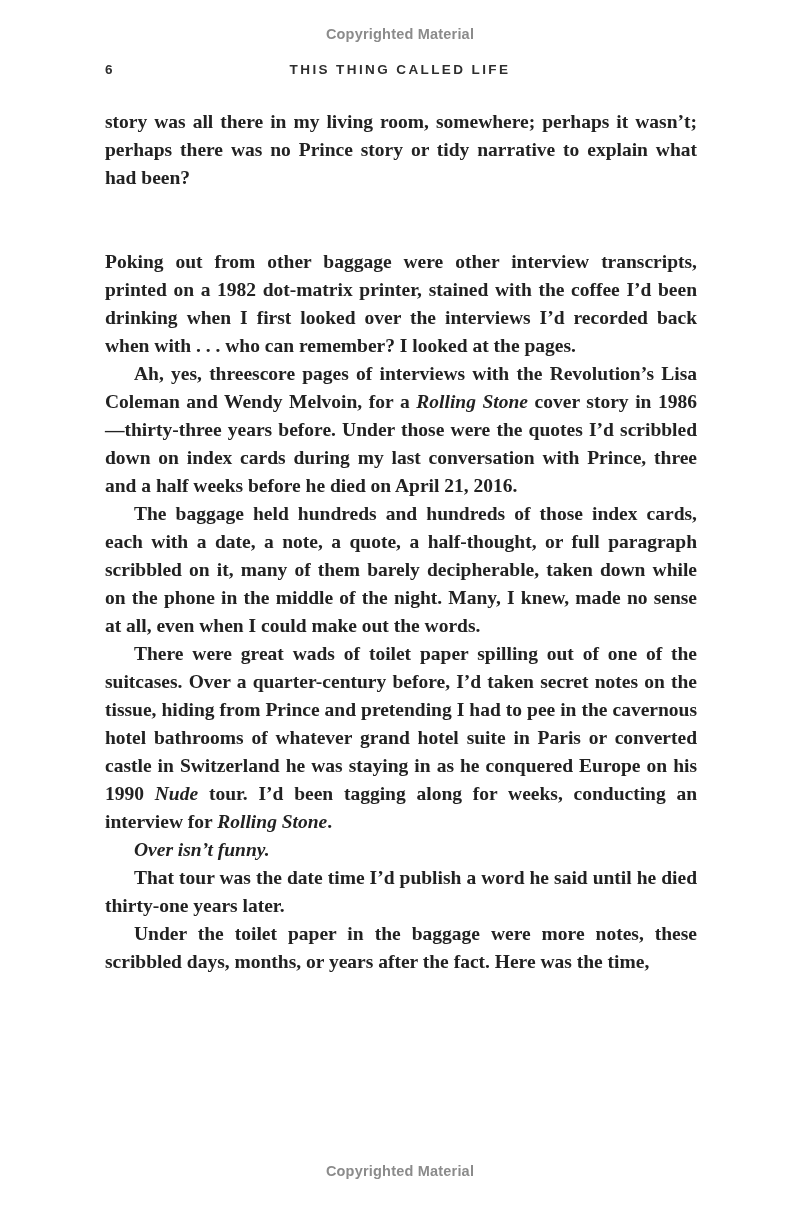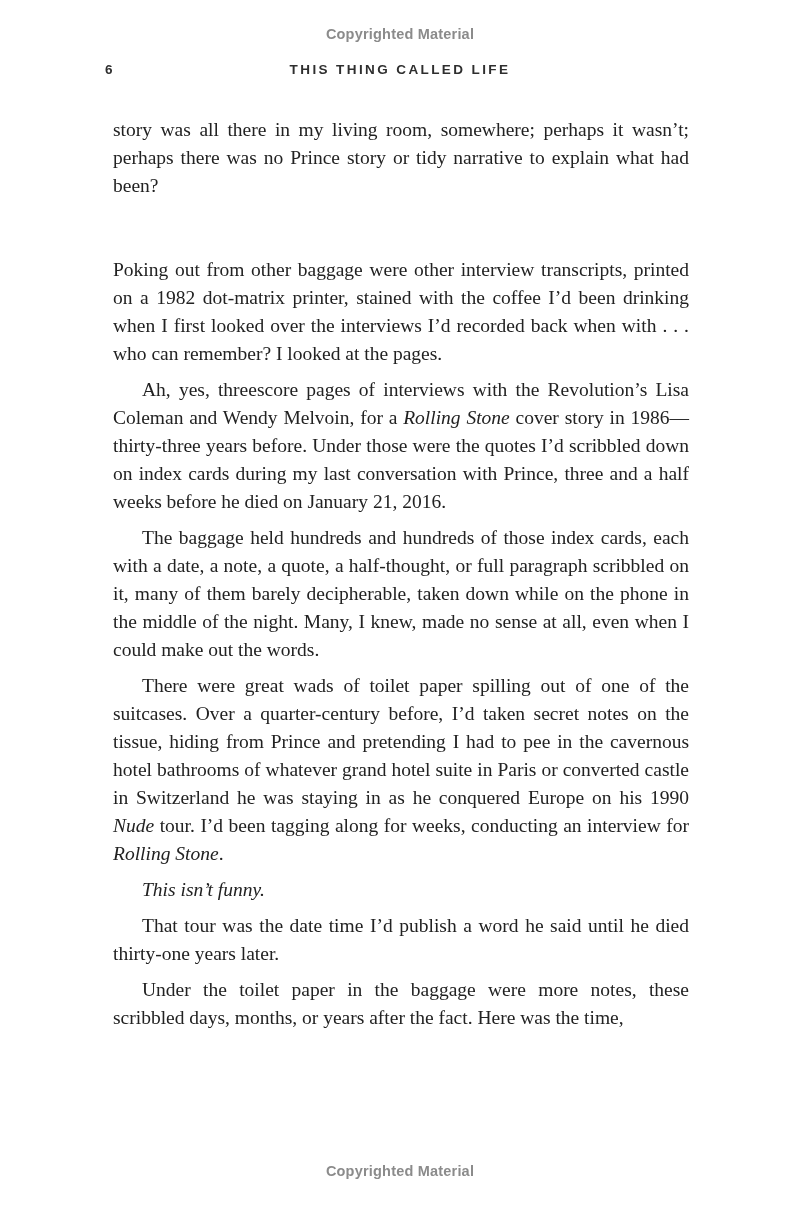--- a/index.html
+++ b/index.html
@@ -54,22 +54,23 @@
     left: 105px;
     top: 108px;
     width: 592px;
     font-family: "Liberation Serif", serif;
     font-size: 19.5px;
     line-height: 28px;
     color: #222222;
     text-align: justify;
   }
   .body-text p {
-    margin: 8px;
+    margin: 0;
     padding: 0;
+    font-weight: bold;
   }
   .body-text p.indent {
     text-indent: 29px;
   }
   .body-text p.section-break {
     margin-top: 56px;
   }
   .body-text i {
     font-style: italic;
   }
@@ -81,23 +82,23 @@
 
   <div class="copyright-label copyright-top">Copyrighted Material</div>
 
   <div class="page-number">6</div>
 
   <div class="running-header">THIS THING CALLED LIFE</div>
 
   <div class="body-text">
       <p><span>story was all there in my living room, somewhere; perhaps it wasn’t; perhaps there was no Prince story or tidy narrative to explain what had been?</span></p>
       <p class="section-break"><span>Poking out from other baggage were other interview transcripts, printed on a 1982 dot-matrix printer, stained with the coffee I’d been drinking when I first looked over the interviews I’d recorded back when with . . . who can remember? I looked at the pages.</span></p>
-      <p class="indent"><span>Ah, yes, threescore pages of interviews with the Revolution’s Lisa Coleman and Wendy Melvoin, for a </span><i>Rolling Stone</i><span> cover story in 1986—thirty-three years before. Under those were the quotes I’d scribbled down on index cards during my last conversation with Prince, three and a half weeks before he died on January 21, 2016.</span></p>
+      <p class="indent"><span>Ah, yes, threescore pages of interviews with the Revolution’s Lisa Coleman and Wendy Melvoin, for a </span><i>Rolling Stone</i><span> cover story in 1986—thirty-three years before. Under those were the quotes I’d scribbled down on index cards during my last conversation with Prince, three and a half weeks before he died on April 21, 2016.</span></p>
       <p class="indent"><span>The baggage held hundreds and hundreds of those index cards, each with a date, a note, a quote, a half-thought, or full paragraph scribbled on it, many of them barely decipherable, taken down while on the phone in the middle of the night. Many, I knew, made no sense at all, even when I could make out the words.</span></p>
       <p class="indent"><span>There were great wads of toilet paper spilling out of one of the suitcases. Over a quarter-century before, I’d taken secret notes on the tissue, hiding from Prince and pretending I had to pee in the cavernous hotel bathrooms of whatever grand hotel suite in Paris or converted castle in Switzerland he was staying in as he conquered Europe on his 1990 </span><i>Nude</i><span> tour. I’d been tagging along for weeks, conducting an interview for </span><i>Rolling Stone</i><span>.</span></p>
-      <p class="indent"><i>This isn’t funny.</i></p>
+      <p class="indent"><i>Over isn’t funny.</i></p>
       <p class="indent"><span>That tour was the date time I’d publish a word he said until he died thirty-one years later.</span></p>
       <p class="indent"><span>Under the toilet paper in the baggage were more notes, these scribbled days, months, or years after the fact. Here was the time,</span></p>
     </div>
 
   <div class="copyright-label copyright-bottom">Copyrighted Material</div>
 
 </div>
 
 </body></html>

